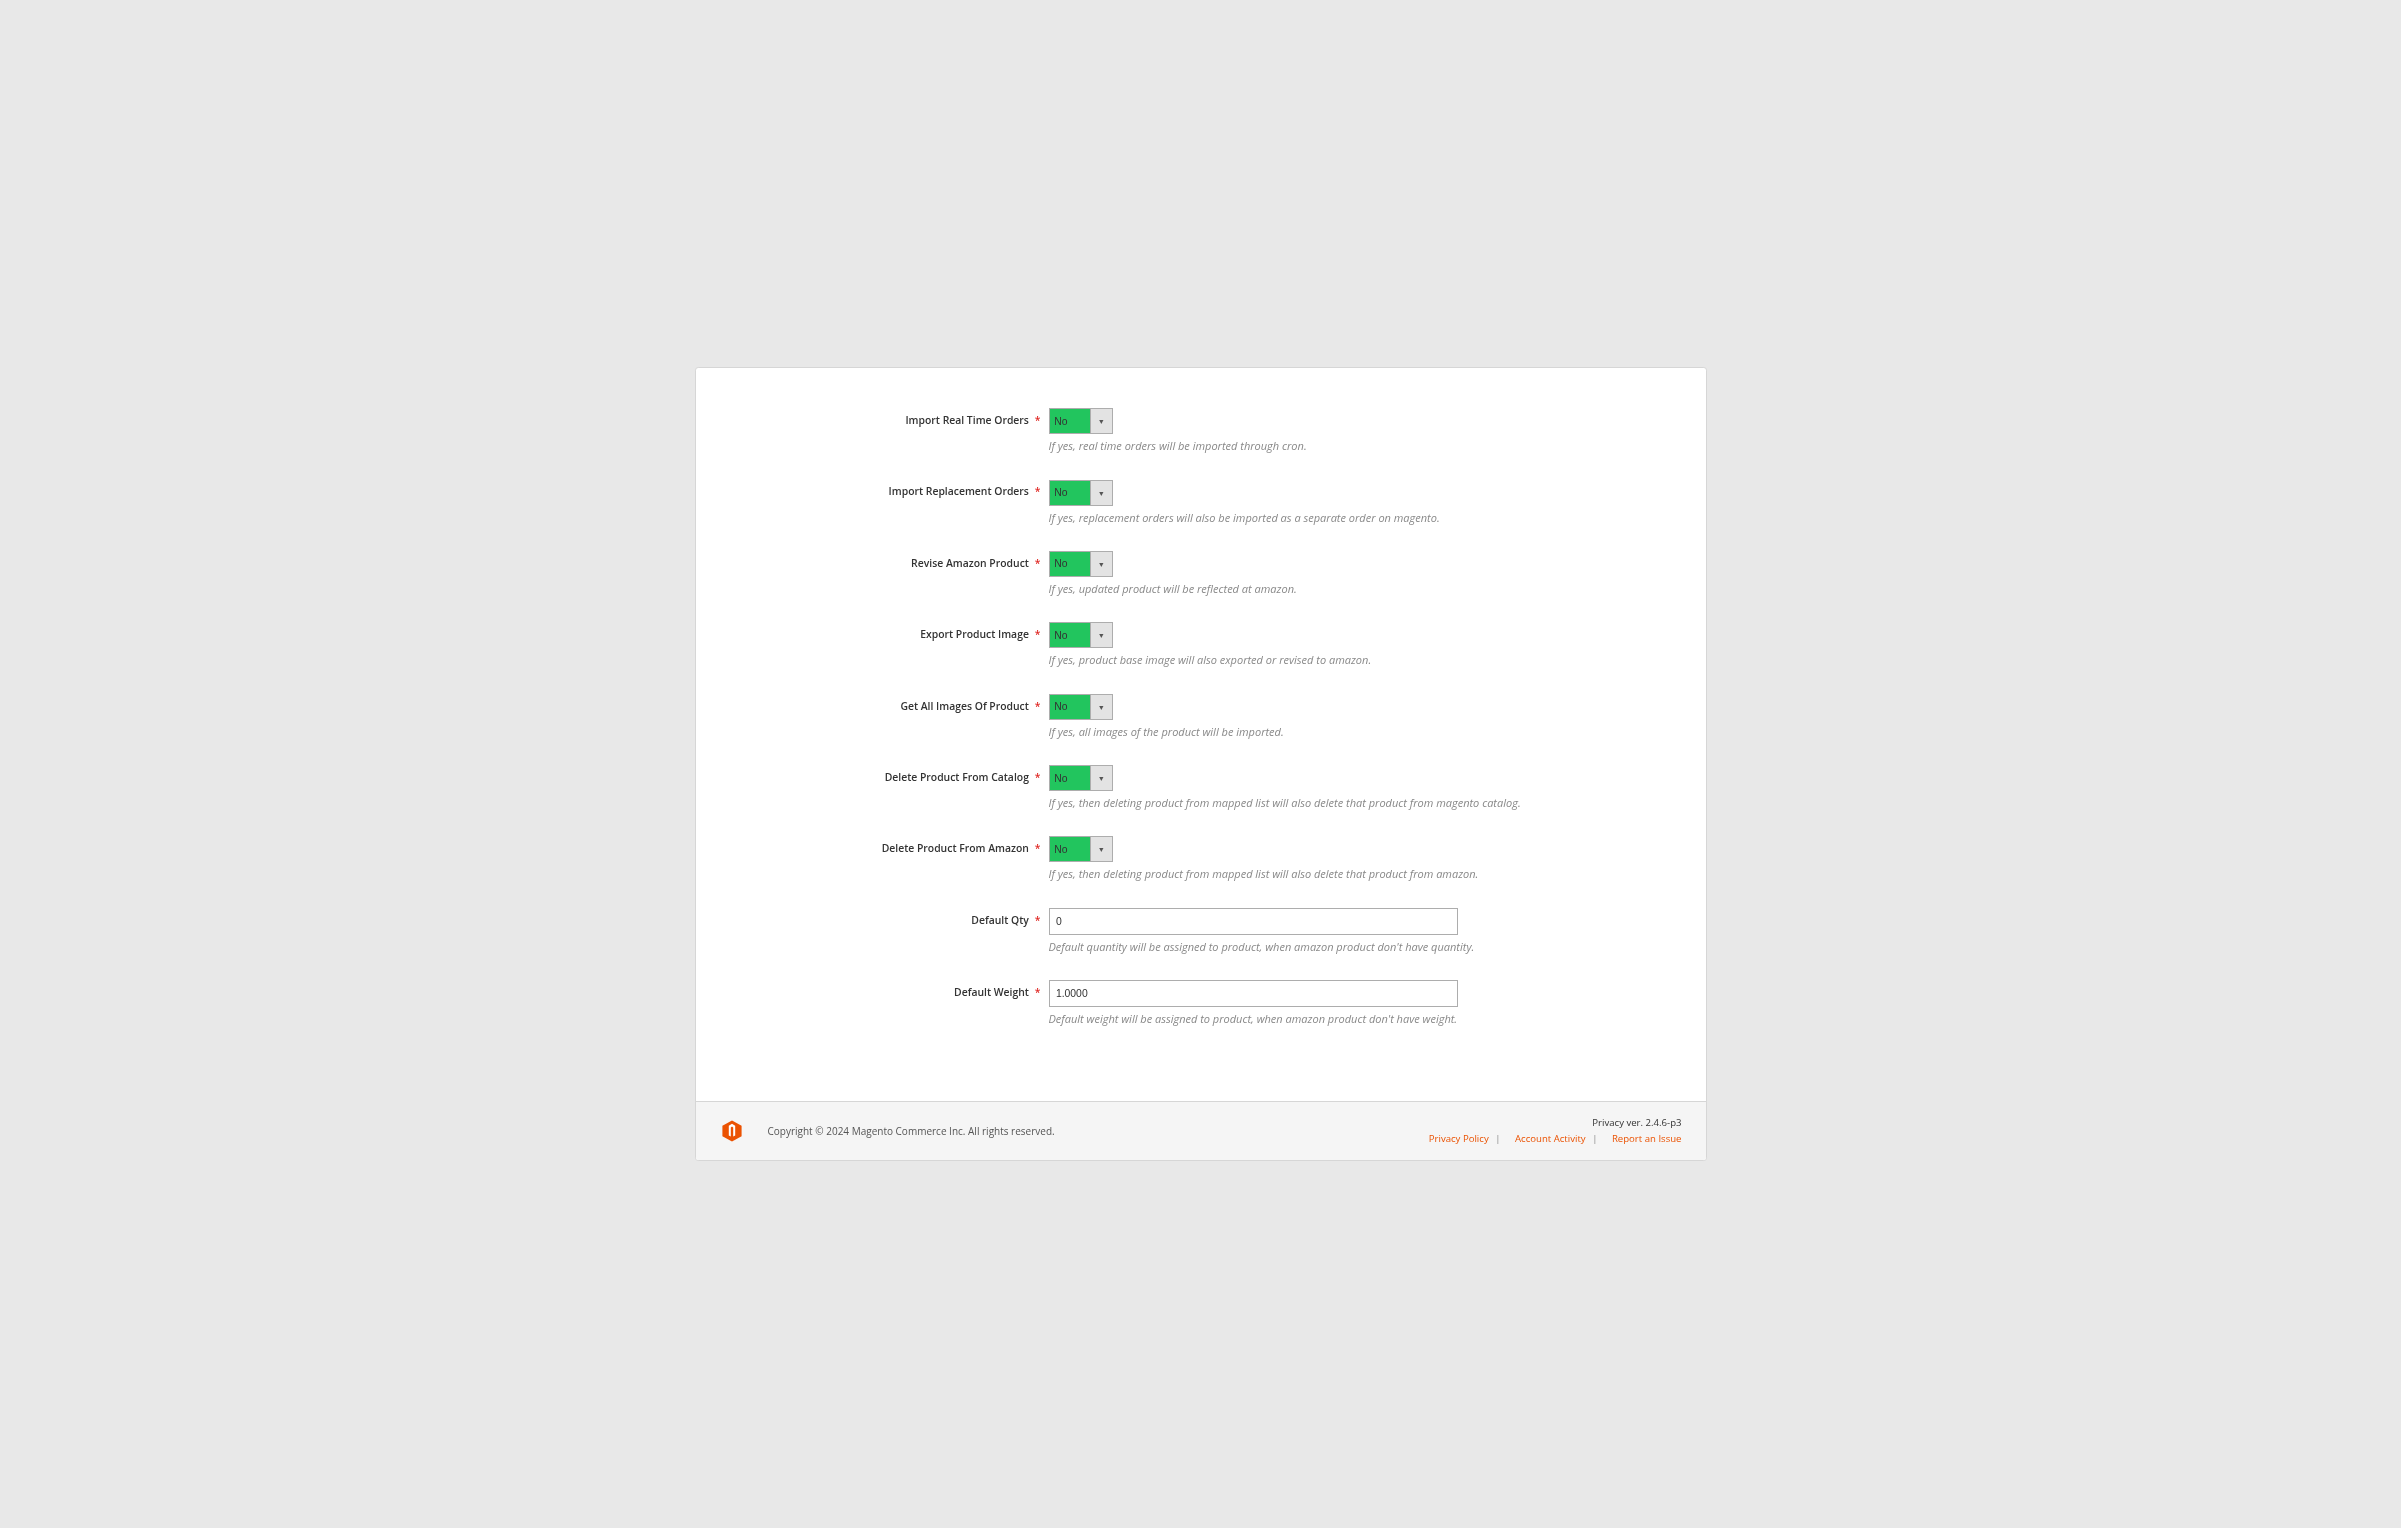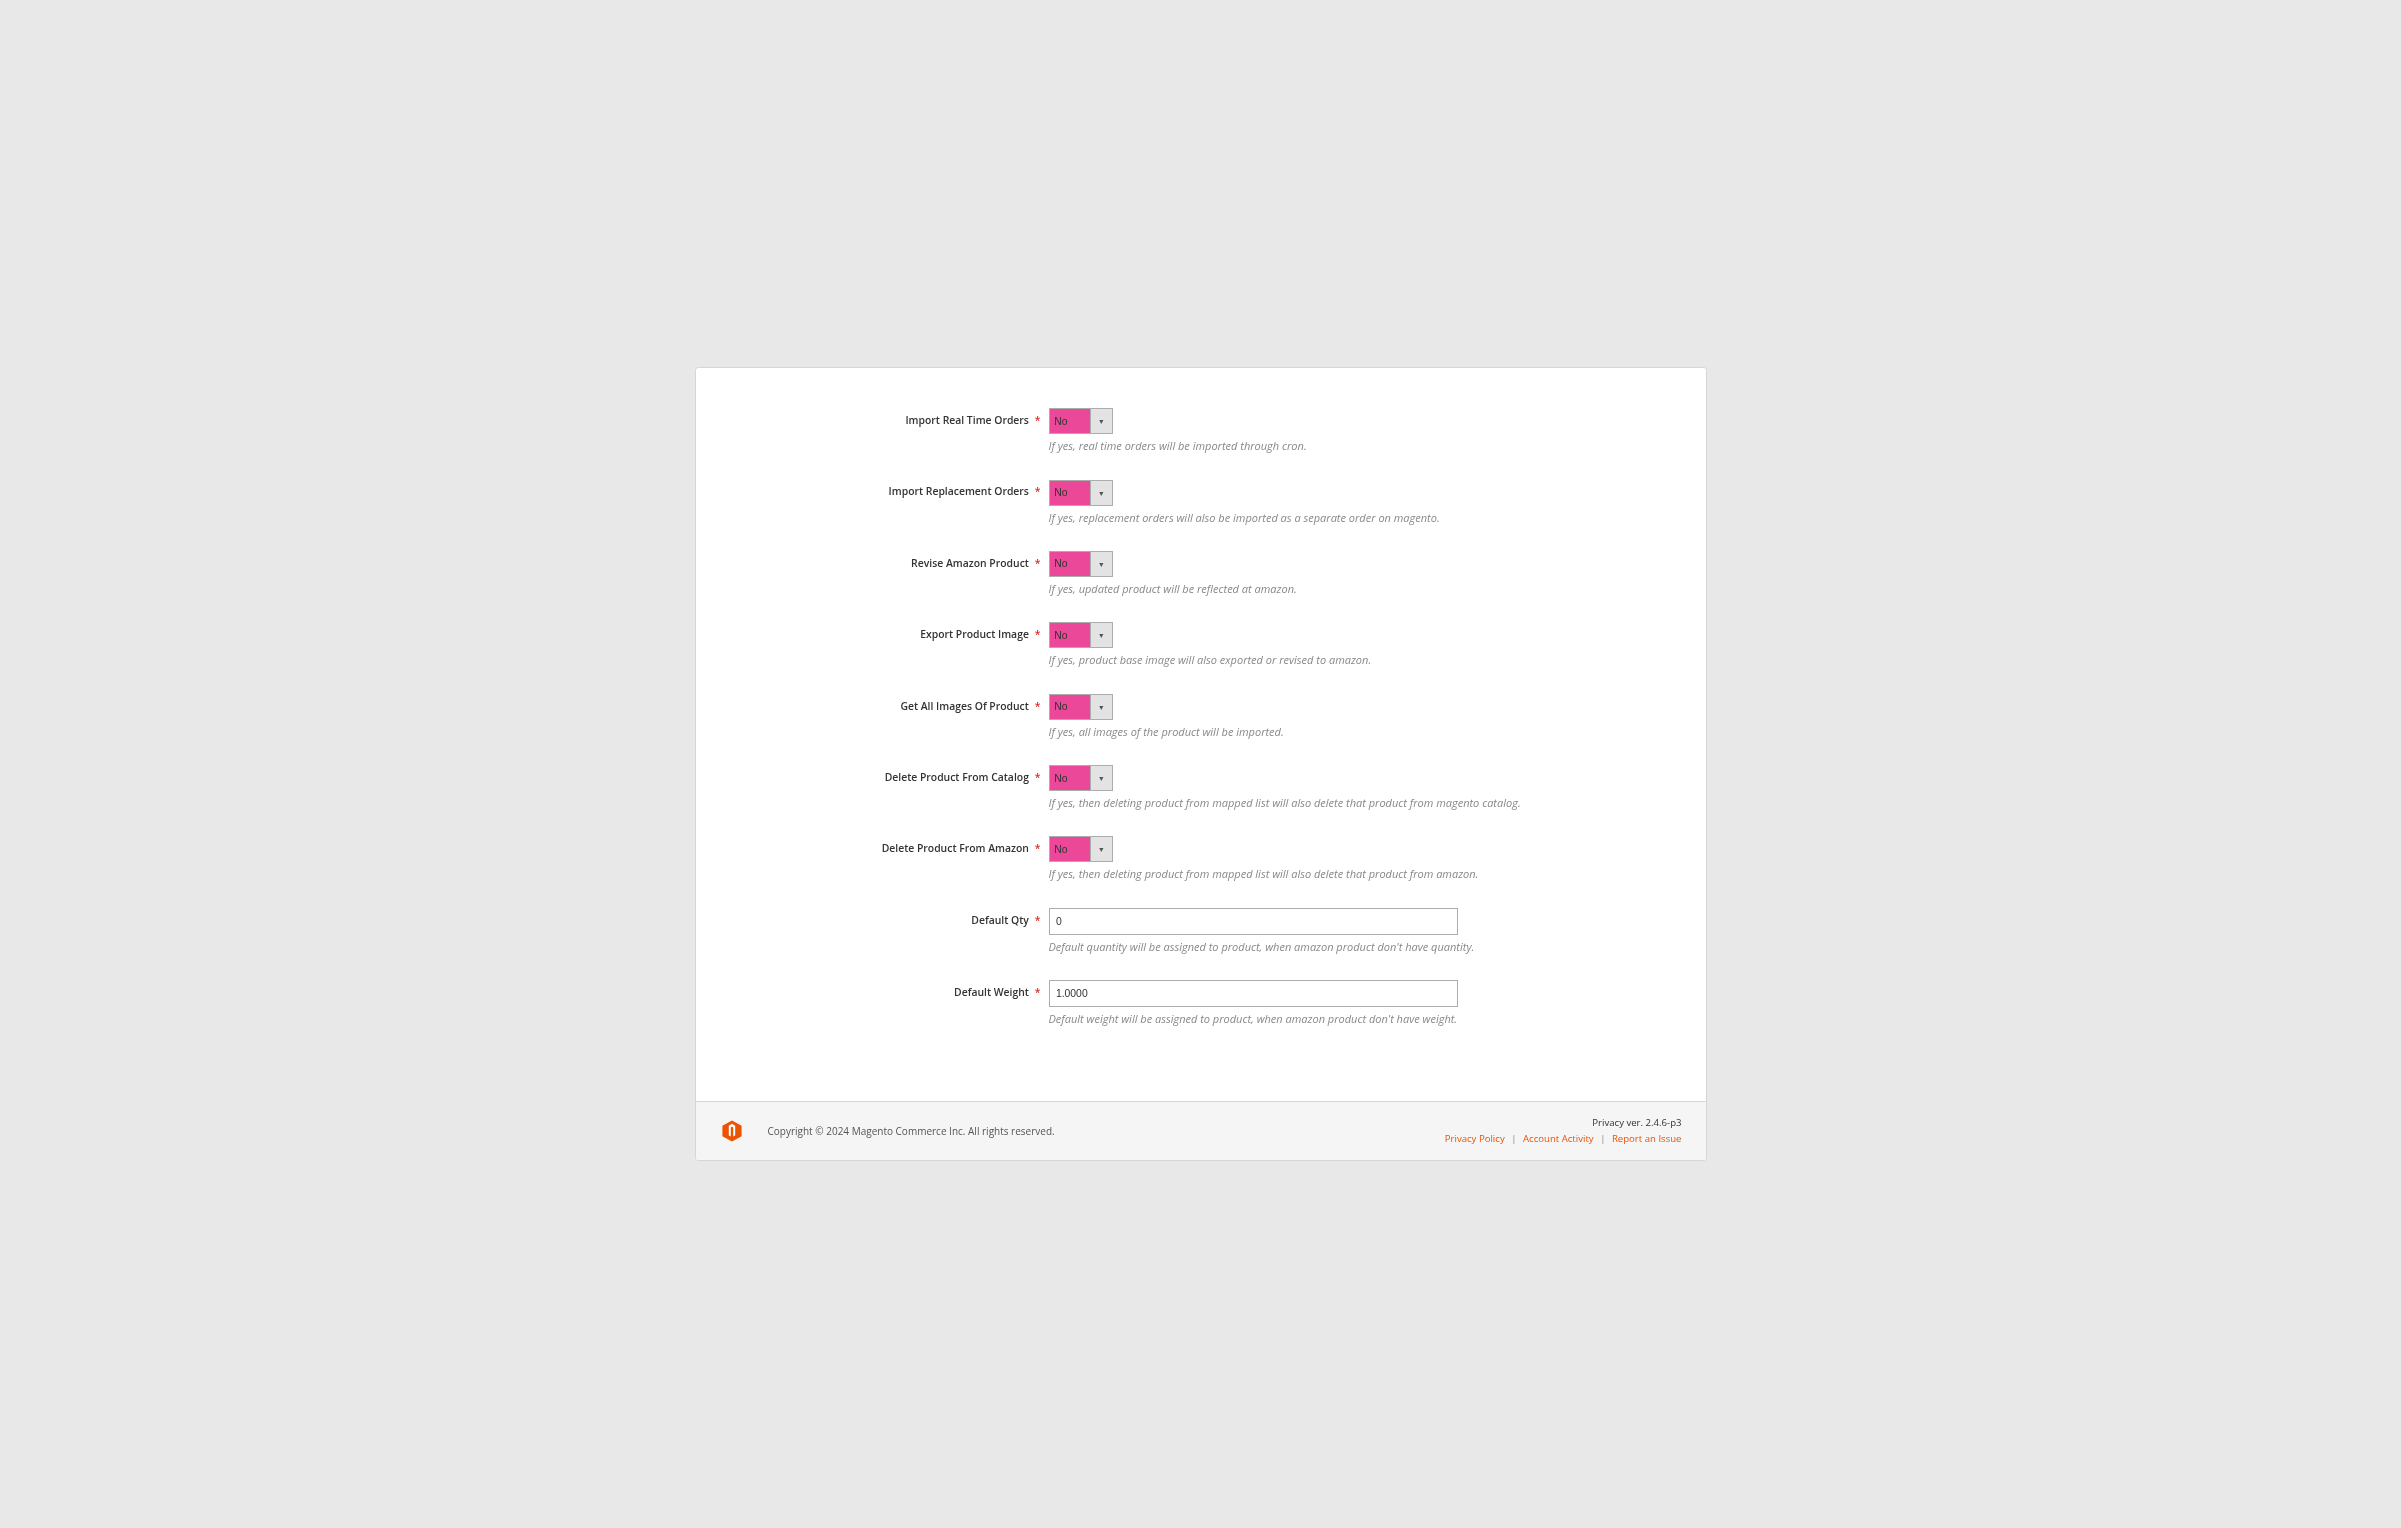--- a/index.html
+++ b/index.html
@@ -60,21 +60,21 @@
     .field-wrapper {
       display: flex;
       align-items: center;
       margin-bottom: 4px;
     }
 
     .select-wrapper {
       display: flex;
       align-items: center;
       border: 0.8px solid #adadad;
-      background: #ec4899;
+      background: #22c55e;
       height: 26px;
       min-width: 64px;
     }
 
     .select-wrapper select {
       border: none;
       outline: none;
       background: transparent;
       font-size: 10.4px;
       color: #333;
@@ -159,20 +159,21 @@
       font-weight: 400;
     }
 
     .footer-links {
       font-size: 9.6px;
     }
 
     .footer-links a {
       color: #eb5202;
       text-decoration: none;
+      margin-left: 8px;
     }
 
     .footer-links .separator {
       color: #888;
       margin: 0 4px;
     }
   </style>
 </head>
 <body>
 

